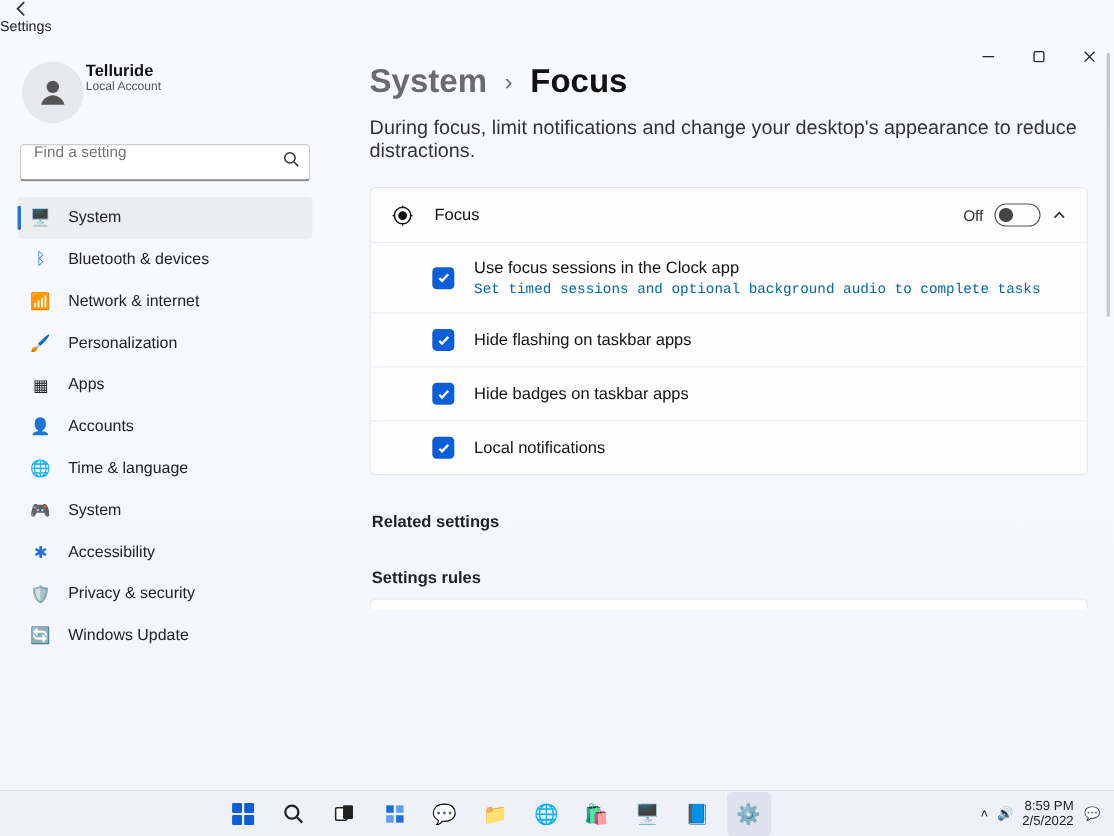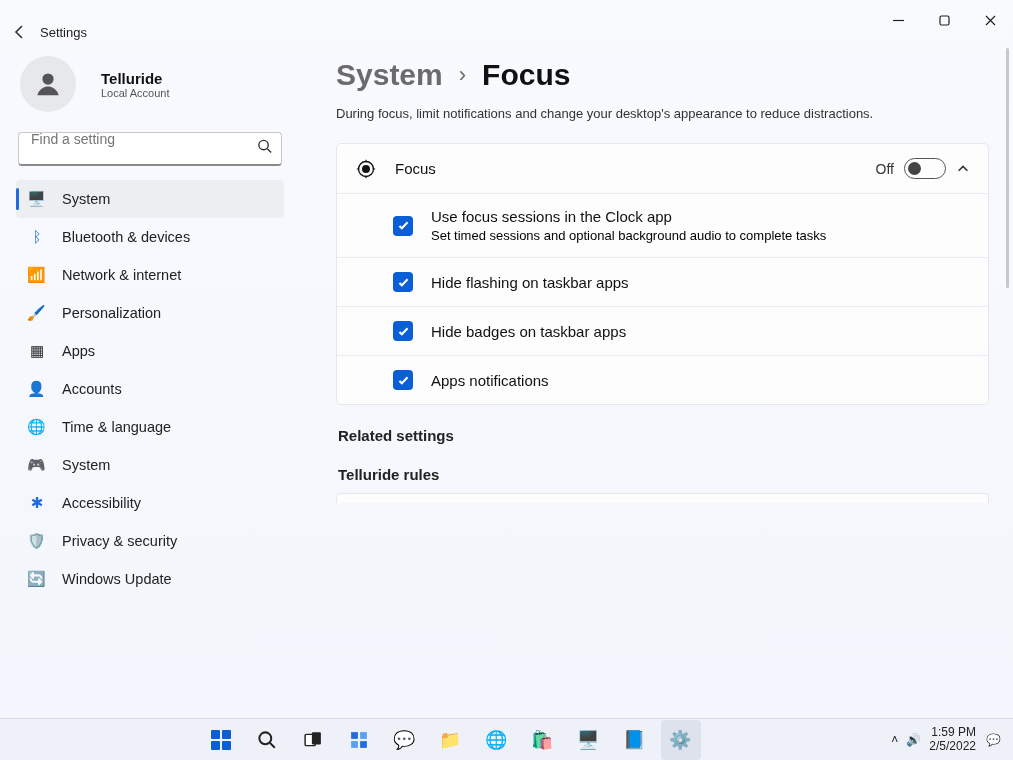--- a/index.html
+++ b/index.html
@@ -1,64 +1,64 @@
 <!DOCTYPE html>
 <html><head>
 <meta charset="utf-8">
 <style>
   * { box-sizing: border-box; margin: 0; padding: 0; }
   html, body { width: 1013px; height: 760px; overflow: hidden; font-family: "Segoe UI", Arial, sans-serif; background: #f5f7fd; color: #1a1a1a; }
   .window { width: 1013px; height: 718px; position: relative; background: linear-gradient(180deg,#f8fafe 0%, #f3f6fc 100%); }
   
-  .titlebar { height: 40px; display:flex; align-items:flex-end; }
+  .titlebar { height: 40px; display:flex; align-items:flex-start;flex-direction:column; }
   .titlebar .back { width:40px; display:flex; align-items:center; justify-content:center; color:#333; }
   .titlebar .title { font-size:13px; color:#222; }
   .titlebar .winctrls { margin-left:auto; display:flex; }
   .titlebar .winctrl { width:46px; height:40px; display:flex; align-items:center; justify-content:center; color:#222; }
   .titlebar .winctrl svg { width:11px; height:11px; }
   
   .body { display:flex; height: calc(100% - 40px); }
   .sidebar { width: 300px; padding: 8px 16px 0 16px; }
-  .account { display:flex; align-items:center; gap:25px; padding: 8px 0 18px 4px; }
+  .account { display:flex; align-items:flex-start; gap:2px; padding: 8px 0 18px 4px; }
   .avatar { width:56px; height:56px; border-radius:50%; background:#e7e8ec; display:flex; align-items:center; justify-content:center; }
   .avatar svg { width:30px; height:30px; fill:#555; }
   .account-name { font-size:15px; font-weight:600; color:#111; }
   .account-type { font-size:11px; color:#555; }
   .searchwrap { position:relative; margin: 0 2px 14px 2px; }
   .searchwrap input { width:100%; height:34px; border:1px solid #c8c8c8; border-bottom:2px solid #8a8a8a; border-radius:4px; background:#fff; padding:0 36px 18px 12px; font-size:14px; outline:none; }
   .searchwrap .sicon { position:absolute; right:10px; top:50%; transform:translateY(-50%); color:#333; }
   .nav { list-style:none; margin-top:6px; }
   .nav-item { display:flex; align-items:center; gap:16px; height:38px; padding:0 10px 0 12px; border-radius:4px; font-size:14.5px; color:#222; cursor:default; }
   .nav-item .nicon { width:18px; height:18px; display:flex; align-items:center; justify-content:center; font-size:15px; }
   .nav-item.selected { background:#eceef2; position:relative; }
   .nav-item.selected::before { content:""; position:absolute; left:0; top:8px; bottom:8px; width:3px; background:#1f6cde; border-radius:2px; }
   
   .main { flex:1; padding: 18px 24px 0 36px; position:relative; overflow:hidden; }
   .breadcrumb { display:flex; align-items:center; gap:16px; font-size:30px; margin-bottom:14px; }
   .breadcrumb .bc1 { color:#6b6b6b; font-weight:600; }
   .breadcrumb .sep { color:#6b6b6b; font-size:22px; }
   .breadcrumb .bc2 { color:#111; font-weight:700; }
-  .desc { font-size:13px; color:#333; margin-bottom:22px; }
+  .desc { font-size:18px; color:#333; margin-bottom:22px; }
   .cardgroup { border:1px solid #e6e7eb; border-radius:5px; background:#fdfdfe; margin-bottom:16px; }
   .row { display:flex; align-items:center; padding:14px 18px; gap:18px; }
   .row + .row { border-top:1px solid #ececf0;align-items:center; }
   .row .ricon { width:22px; display:flex; justify-content:center; color:#222; }
   .row .rlabel { font-size:15px; color:#111; }
-  .row .rsub { font-size:13px; color:#000000; margin-top:3px; }
+  .row .rsub { font-size:13px; color:#0369a1; margin-top:3px;font-family:Liberation Mono, monospace; }
   .row .rbody { flex:1; }
   .row .rtrail { display:flex; align-items:center; gap:10px; color:#333; }
   .toggle-off { font-size:14px; color:#333; }
   .switch { width:42px; height:21px; border-radius:11px; border:1.5px solid #555; background:#fdfdfe; position:relative; }
   .switch::after { content:""; position:absolute; left:3px; top:3px; width:13px; height:13px; border-radius:50%; background:#444; }
   .chev { width:14px; height:14px; }
   .subrow { padding-left:56px; }
   .cbox { width:20px; height:20px; border-radius:4px; background:#0a5ed6; display:flex; align-items:center; justify-content:center; flex-shrink:0; }
   .cbox svg { width:13px; height:13px; stroke:#fff; stroke-width:2.6; fill:none; }
   .link-row .extlink { color:#333; }
-  .section-h { font-size:15px; font-weight:600; color:#222; margin:22px 0 10px 2px; }
+  .section-h { font-size:15px; font-weight:600; color:#222; margin:34px 0 10px 2px; }
   .scrollbar { position:absolute; right:4px; top:8px; width:3px; height:240px; background:#c6c8cc; border-radius:2px; }
   
   .taskbar { height:42px; width:1013px; background:#eef1f7; border-top:1px solid #d9dce2; display:flex; align-items:center; padding:0 10px; }
   .tb-center { flex:1; display:flex; justify-content:center; gap:6px; }
   .tb-btn { width:40px; height:40px; display:flex; align-items:center; justify-content:center; border-radius:4px; font-size:18px; }
   .tb-btn.active { background:#dde2ec; }
   .tb-right { display:flex; align-items:center; gap:8px; font-size:12px; color:#222; }
   .tb-right .tray { display:flex; align-items:center; gap:8px; }
   .tb-time { text-align:right; line-height:1.15; font-size:12px; }
   .start { width:20px; height:20px; display:grid; grid-template-columns:1fr 1fr; grid-template-rows:1fr 1fr; gap:2px; }
@@ -226,29 +226,29 @@
               <div class="rlabel">Hide badges on taskbar apps</div>
             </div>
         </div>
         <div class="row subrow">
           <div class="cbox">
               <svg viewBox="0 0 16 16">
                 <path d="M3 8.5l3 3L13 4"></path>
               </svg>
             </div>
           <div class="rbody">
-              <div class="rlabel">Apps notifications</div>
+              <div class="rlabel">Local notifications</div>
             </div>
         </div>
       </div>
 
 
       <div class="section-h">Related settings</div>
 
-      <div class="section-h">Telluride rules</div>
+      <div class="section-h">Settings rules</div>
       <div class="cardgroup" style="height:10px;border-bottom:none;border-radius:5px 5px 0 0"></div>
 
       <div class="scrollbar"></div>
     </div>
   </div>
 </div>
 
 <div class="taskbar">
   <div class="tb-center">
     <div class="tb-btn">
@@ -286,18 +286,18 @@
     <div class="tb-btn">🖥️</div>
     <div class="tb-btn">📘</div>
     <div class="tb-btn active">⚙️</div>
   </div>
   <div class="tb-right">
     <div class="tray">
       <span>˄</span>
       <span>🔊</span>
     </div>
     <div class="tb-time">
-      <div>1:59 PM</div>
+      <div>8:59 PM</div>
       <div>2/5/2022</div>
     </div>
     <span style="padding:0 2px">💬</span>
   </div>
 </div>
 
 </body></html>

